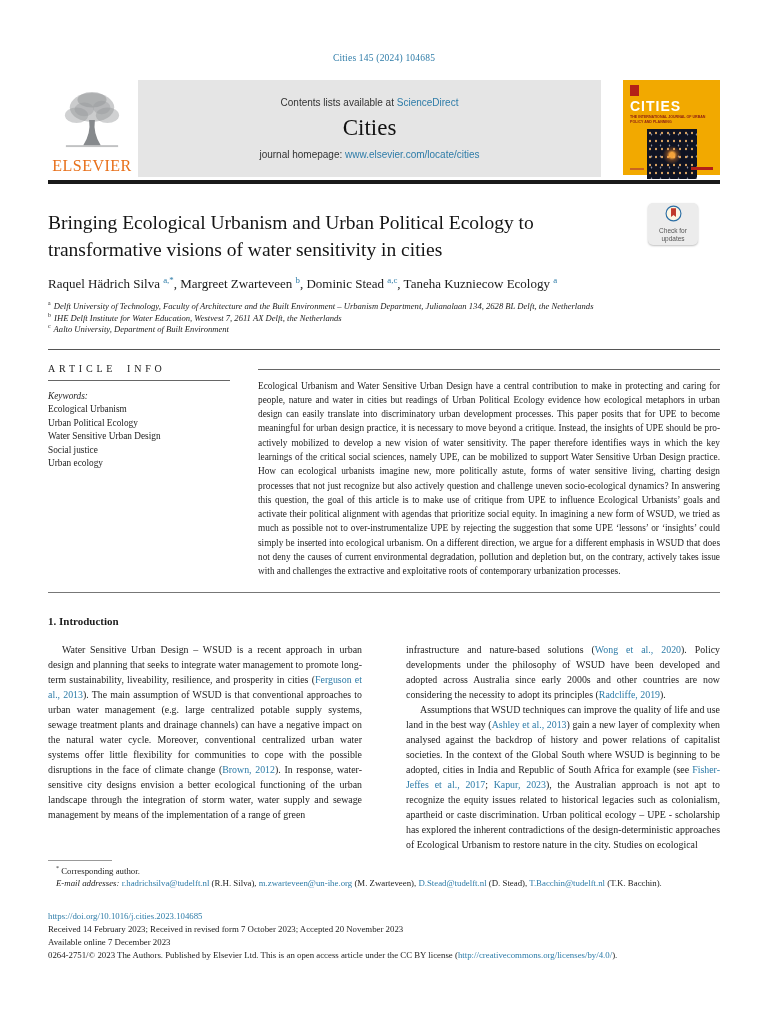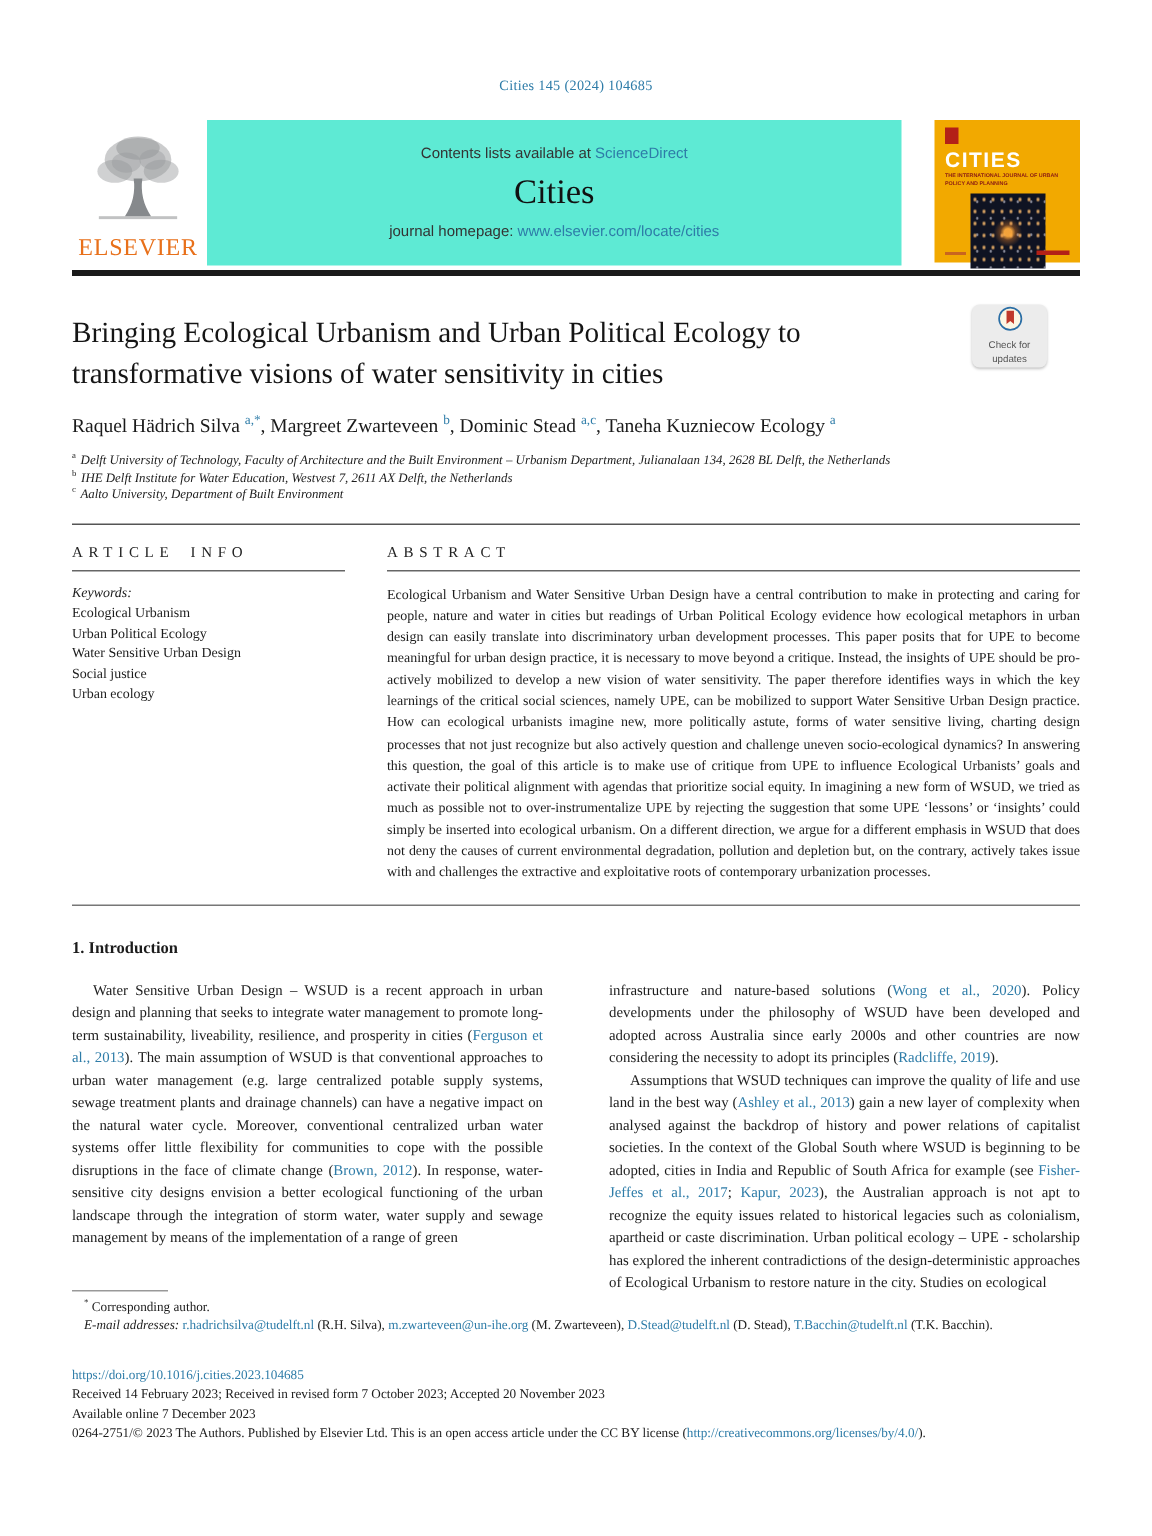--- a/index.html
+++ b/index.html
@@ -13,21 +13,21 @@
   .it { font-style:italic; }
   sup { font-size:68%; vertical-align:super; line-height:0; }
 
   
   .journal-ref { padding-top:40px; text-align:center; font-size:9.5px; letter-spacing:.2px; }
 
   
   .masthead { display:flex; margin-top:17px; align-items:stretch; }
   .logo-col { width:88px; display:flex; flex-direction:column; align-items:center; justify-content:flex-end; padding-bottom:2px; }
   .elsevier-word { font-family:"Liberation Serif", serif; color:#e8701a; font-size:16px; letter-spacing:.5px; margin-top:1px; }
-  .mast-box { flex:1; background:#5eead4; margin-left:2px; display:flex; flex-direction:column; align-items:center; justify-content:center; height:97px; }
+  .mast-box { flex:1; background:#e5e5e5; margin-left:2px; display:flex; flex-direction:column; align-items:center; justify-content:center; height:97px; }
   .contents-line { font-family:"Liberation Sans", sans-serif; font-size:10px; color:#333; }
   .journal-title { font-size:23px; margin:7px 0 8px; color:#111; }
   .homepage-line { font-family:"Liberation Sans", sans-serif; font-size:10px; color:#333; }
   .cover { width:97px; height:95px; margin-left:22px; background:#f2a900; position:relative; padding:5px 7px; align-self:flex-start; }
   .cover-logo { width:9px; height:11px; background:#b32017; margin-bottom:2px; }
   .cover-title { font-family:"Liberation Sans", sans-serif; font-weight:bold; color:#fff; font-size:14px; letter-spacing:1px; }
   .cover-sub { font-family:"Liberation Sans", sans-serif; color:#8c1d13; font-size:3.6px; font-weight:bold; line-height:1.35; margin-top:1px; }
   .cover-map { width:50px; height:50px; margin:4px auto 0; background-color:#0f1322;
     background-image:
       radial-gradient(circle at 50% 52%, rgba(255,170,60,.95) 0 7%, rgba(255,140,40,.35) 14%, transparent 26%),
@@ -161,21 +161,20 @@
         <div class="keywords">
           <div class="kw-label" style="font-style:italic;">Keywords:</div>
           <div>Ecological Urbanism</div>
           <div>Urban Political Ecology</div>
           <div>Water Sensitive Urban Design</div>
           <div>Social justice</div>
           <div>Urban ecology</div>
         </div>
       </div>
       <div class="abs-col">
-        <div class="sec-heading">ABSTRACT</div>
         <hr class="under-rule">
         <div class="abs-text">Ecological Urbanism and Water Sensitive Urban Design have a central contribution to make in protecting and caring for people, nature and water in cities but readings of Urban Political Ecology evidence how ecological metaphors in urban design can easily translate into discriminatory urban development processes. This paper posits that for UPE to become meaningful for urban design practice, it is necessary to move beyond a critique. Instead, the insights of UPE should be pro-actively mobilized to develop a new vision of water sensitivity. The paper therefore identifies ways in which the key learnings of the critical social sciences, namely UPE, can be mobilized to support Water Sensitive Urban Design practice. How can ecological urbanists imagine new, more politically astute, forms of water sensitive living, charting design processes that not just recognize but also actively question and challenge uneven socio-ecological dynamics? In answering this question, the goal of this article is to make use of critique from UPE to influence Ecological Urbanists’ goals and activate their political alignment with agendas that prioritize social equity. In imagining a new form of WSUD, we tried as much as possible not to over-instrumentalize UPE by rejecting the suggestion that some UPE ‘lessons’ or ‘insights’ could simply be inserted into ecological urbanism. On a different direction, we argue for a different emphasis in WSUD that does not deny the causes of current environmental degradation, pollution and depletion but, on the contrary, actively takes issue with and challenges the extractive and exploitative roots of contemporary urbanization processes.</div>
       </div>
     </div>
 
     <hr class="rule-mid">
 
     <div class="intro">
       <div class="intro-heading">1. Introduction</div>
       <div class="cols">

